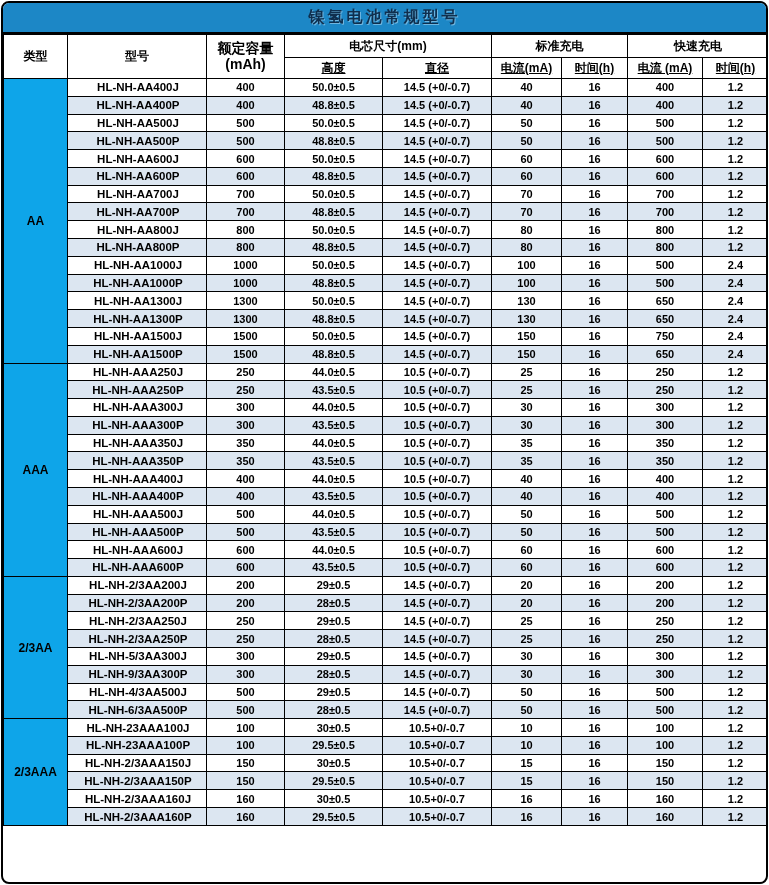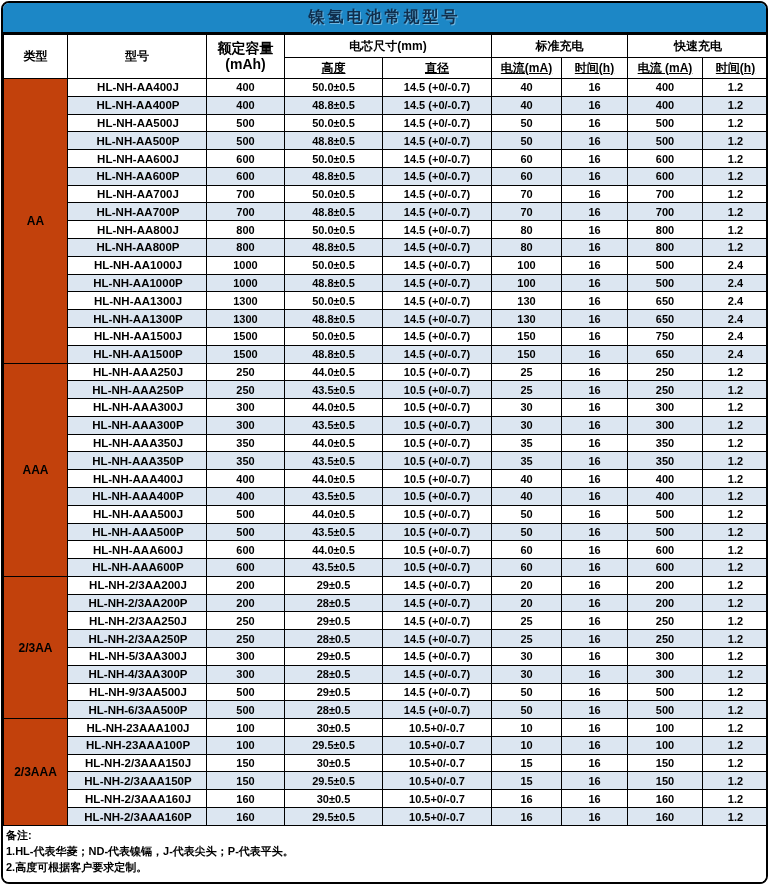--- a/index.html
+++ b/index.html
@@ -44,21 +44,21 @@
     font-weight: bold;
     overflow: hidden; white-space: nowrap;
   }
   .spec-table thead th { font-size: 12px; background: #fff; }
   .spec-table thead tr.h1 { height: 23px; margin-left: 36px; }
   .spec-table thead tr.h2 { height: 21px; text-decoration: underline; }
   .spec-table thead .two-line { line-height: 1.1; font-size: 14px; }
   .spec-table tbody td { font-size: 11px; background: #fff; }
   .spec-table tbody tr.alt td { background: #dce6f1; }
   .spec-table tbody td.type-cell {
-    background: #c2410c; font-size: 12px;
+    background: #0ea5e9; font-size: 12px;
   }
   .spec-table tbody td.model-cell {
     text-align: center; padding-left: 2px; font-size: 11.5px;
   }
   .notes {
     flex: 1 1 auto; background: #fff;
     padding: 2px 0 0 3px;
     font-size: 11px; line-height: 1.45;
   }
   .notes div { white-space: nowrap; }
@@ -433,31 +433,31 @@
           <td class="model-cell">HL-NH-5/3AA300J</td>
           <td>300</td>
           <td>29±0.5</td>
           <td>14.5 (+0/-0.7)</td>
           <td>30</td>
           <td>16</td>
           <td>300</td>
           <td>1.2</td>
         </tr>
         <tr class="alt">
-          <td class="model-cell">HL-NH-4/3AA300P</td>
+          <td class="model-cell">HL-NH-9/3AA300P</td>
           <td>300</td>
           <td>28±0.5</td>
           <td>14.5 (+0/-0.7)</td>
           <td>30</td>
           <td>16</td>
           <td>300</td>
           <td>1.2</td>
         </tr>
         <tr>
-          <td class="model-cell">HL-NH-9/3AA500J</td>
+          <td class="model-cell">HL-NH-4/3AA500J</td>
           <td>500</td>
           <td>29±0.5</td>
           <td>14.5 (+0/-0.7)</td>
           <td>50</td>
           <td>16</td>
           <td>500</td>
           <td>1.2</td>
         </tr>
         <tr class="alt">
           <td class="model-cell">HL-NH-6/3AA500P</td>
@@ -526,19 +526,14 @@
           <td>29.5±0.5</td>
           <td>10.5+0/-0.7</td>
           <td>16</td>
           <td>16</td>
           <td>160</td>
           <td>1.2</td>
         </tr>
       </tbody>
   </table>
 
-  <div class="notes">
-    <div>备注:</div>
-    <div>1.HL-代表华菱；ND-代表镍镉，J-代表尖头；P-代表平头。</div>
-    <div>2.高度可根据客户要求定制。</div>
-  </div>
 
 </div>
 
 </body></html>

